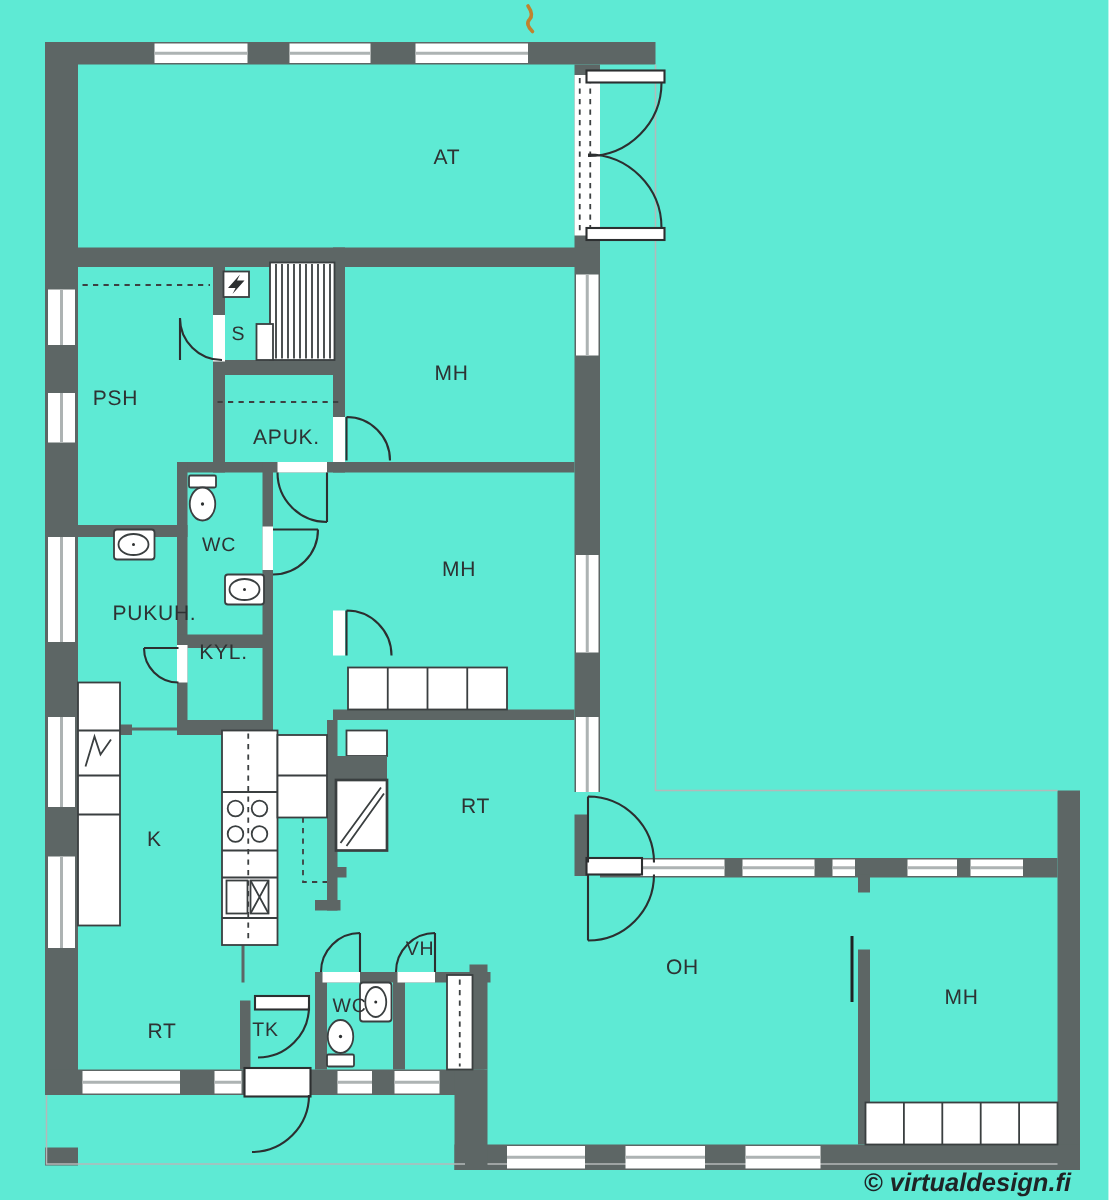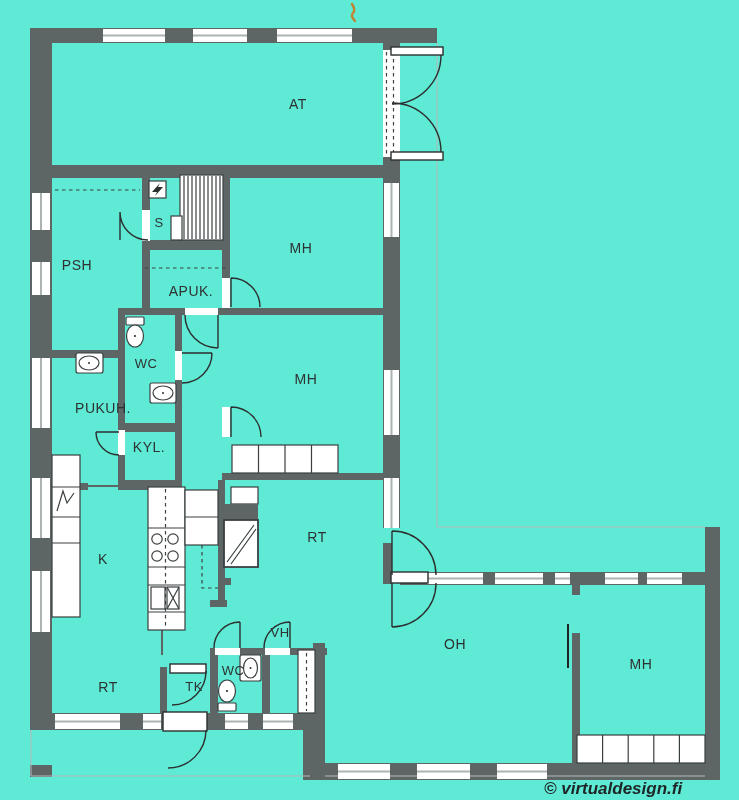--- a/index.html
+++ b/index.html
@@ -2,21 +2,21 @@
 <html><head>
 <meta charset="utf-8">
 <style>
   html,body{margin:0;padding:0;background:#ffffff;}
   .plan{position:relative;width:739px;height:800px;background:#5eead4;overflow:hidden;
         font-family:"Liberation Sans","DejaVu Sans",sans-serif;}
   .plan svg{position:absolute;left:0;top:0;}
   .lbl{position:absolute;transform:translate(-50%,-50%);color:#2e3233;font-size:14px;
        letter-spacing:.5px;white-space:nowrap;}
   .lbl.small{font-size:13px;}
-  .watermark{position:absolute;left:544px;top:779px;width:172px;text-align:left;
+  .watermark{position:absolute;left:559px;top:779px;width:172px;text-align:center;
        font-style:italic;font-weight:600;font-size:17px;color:#1f2426;}
   
   .w{fill:#5d6665;}                 
   .win{fill:#ffffff;}               
   .glass{fill:#adb3b3;}             
   .o{fill:#ffffff;}                 
   .fx{fill:#ffffff;stroke:#3a3f40;stroke-width:1.2;}
   .ln{stroke:#3a3f40;stroke-width:1.2;fill:none;}
   .arc{stroke:#2c2f30;stroke-width:1.4;fill:none;}
   .leaf{fill:#ffffff;stroke:#2c2f30;stroke-width:1.4;}
@@ -280,26 +280,26 @@
   <path class="accent" d="M 352 4 q 4 6 1 9 q -3 3 2 8"></path>
 </svg>
 
 <div class="lbl" style="left:298px;top:104px">AT</div>
 <div class="lbl small" style="left:159px;top:222px">S</div>
 <div class="lbl" style="left:77px;top:265px">PSH</div>
 <div class="lbl" style="left:191px;top:291px">APUK.</div>
 <div class="lbl" style="left:301px;top:248px">MH</div>
 <div class="lbl small" style="left:146px;top:363px">WC</div>
 <div class="lbl" style="left:103px;top:408px">PUKUH.</div>
-<div class="lbl" style="left:149px;top:447px">KYL.</div>
+<div class="lbl" style="left:149px;top:434px">KYL.</div>
 <div class="lbl" style="left:306px;top:379px">MH</div>
 <div class="lbl" style="left:103px;top:559px">K</div>
 <div class="lbl" style="left:317px;top:537px">RT</div>
 <div class="lbl" style="left:108px;top:687px">RT</div>
-<div class="lbl small" style="left:194px;top:686px">TK</div>
+<div class="lbl small" style="left:177px;top:686px">TK</div>
 <div class="lbl small" style="left:233px;top:670px">WC</div>
 <div class="lbl small" style="left:280px;top:632px">VH</div>
 <div class="lbl" style="left:455px;top:644px">OH</div>
 <div class="lbl" style="left:641px;top:664px">MH</div>
 
 <div class="watermark">© virtualdesign.fi</div>
 
 </div>
 
 </body></html>

